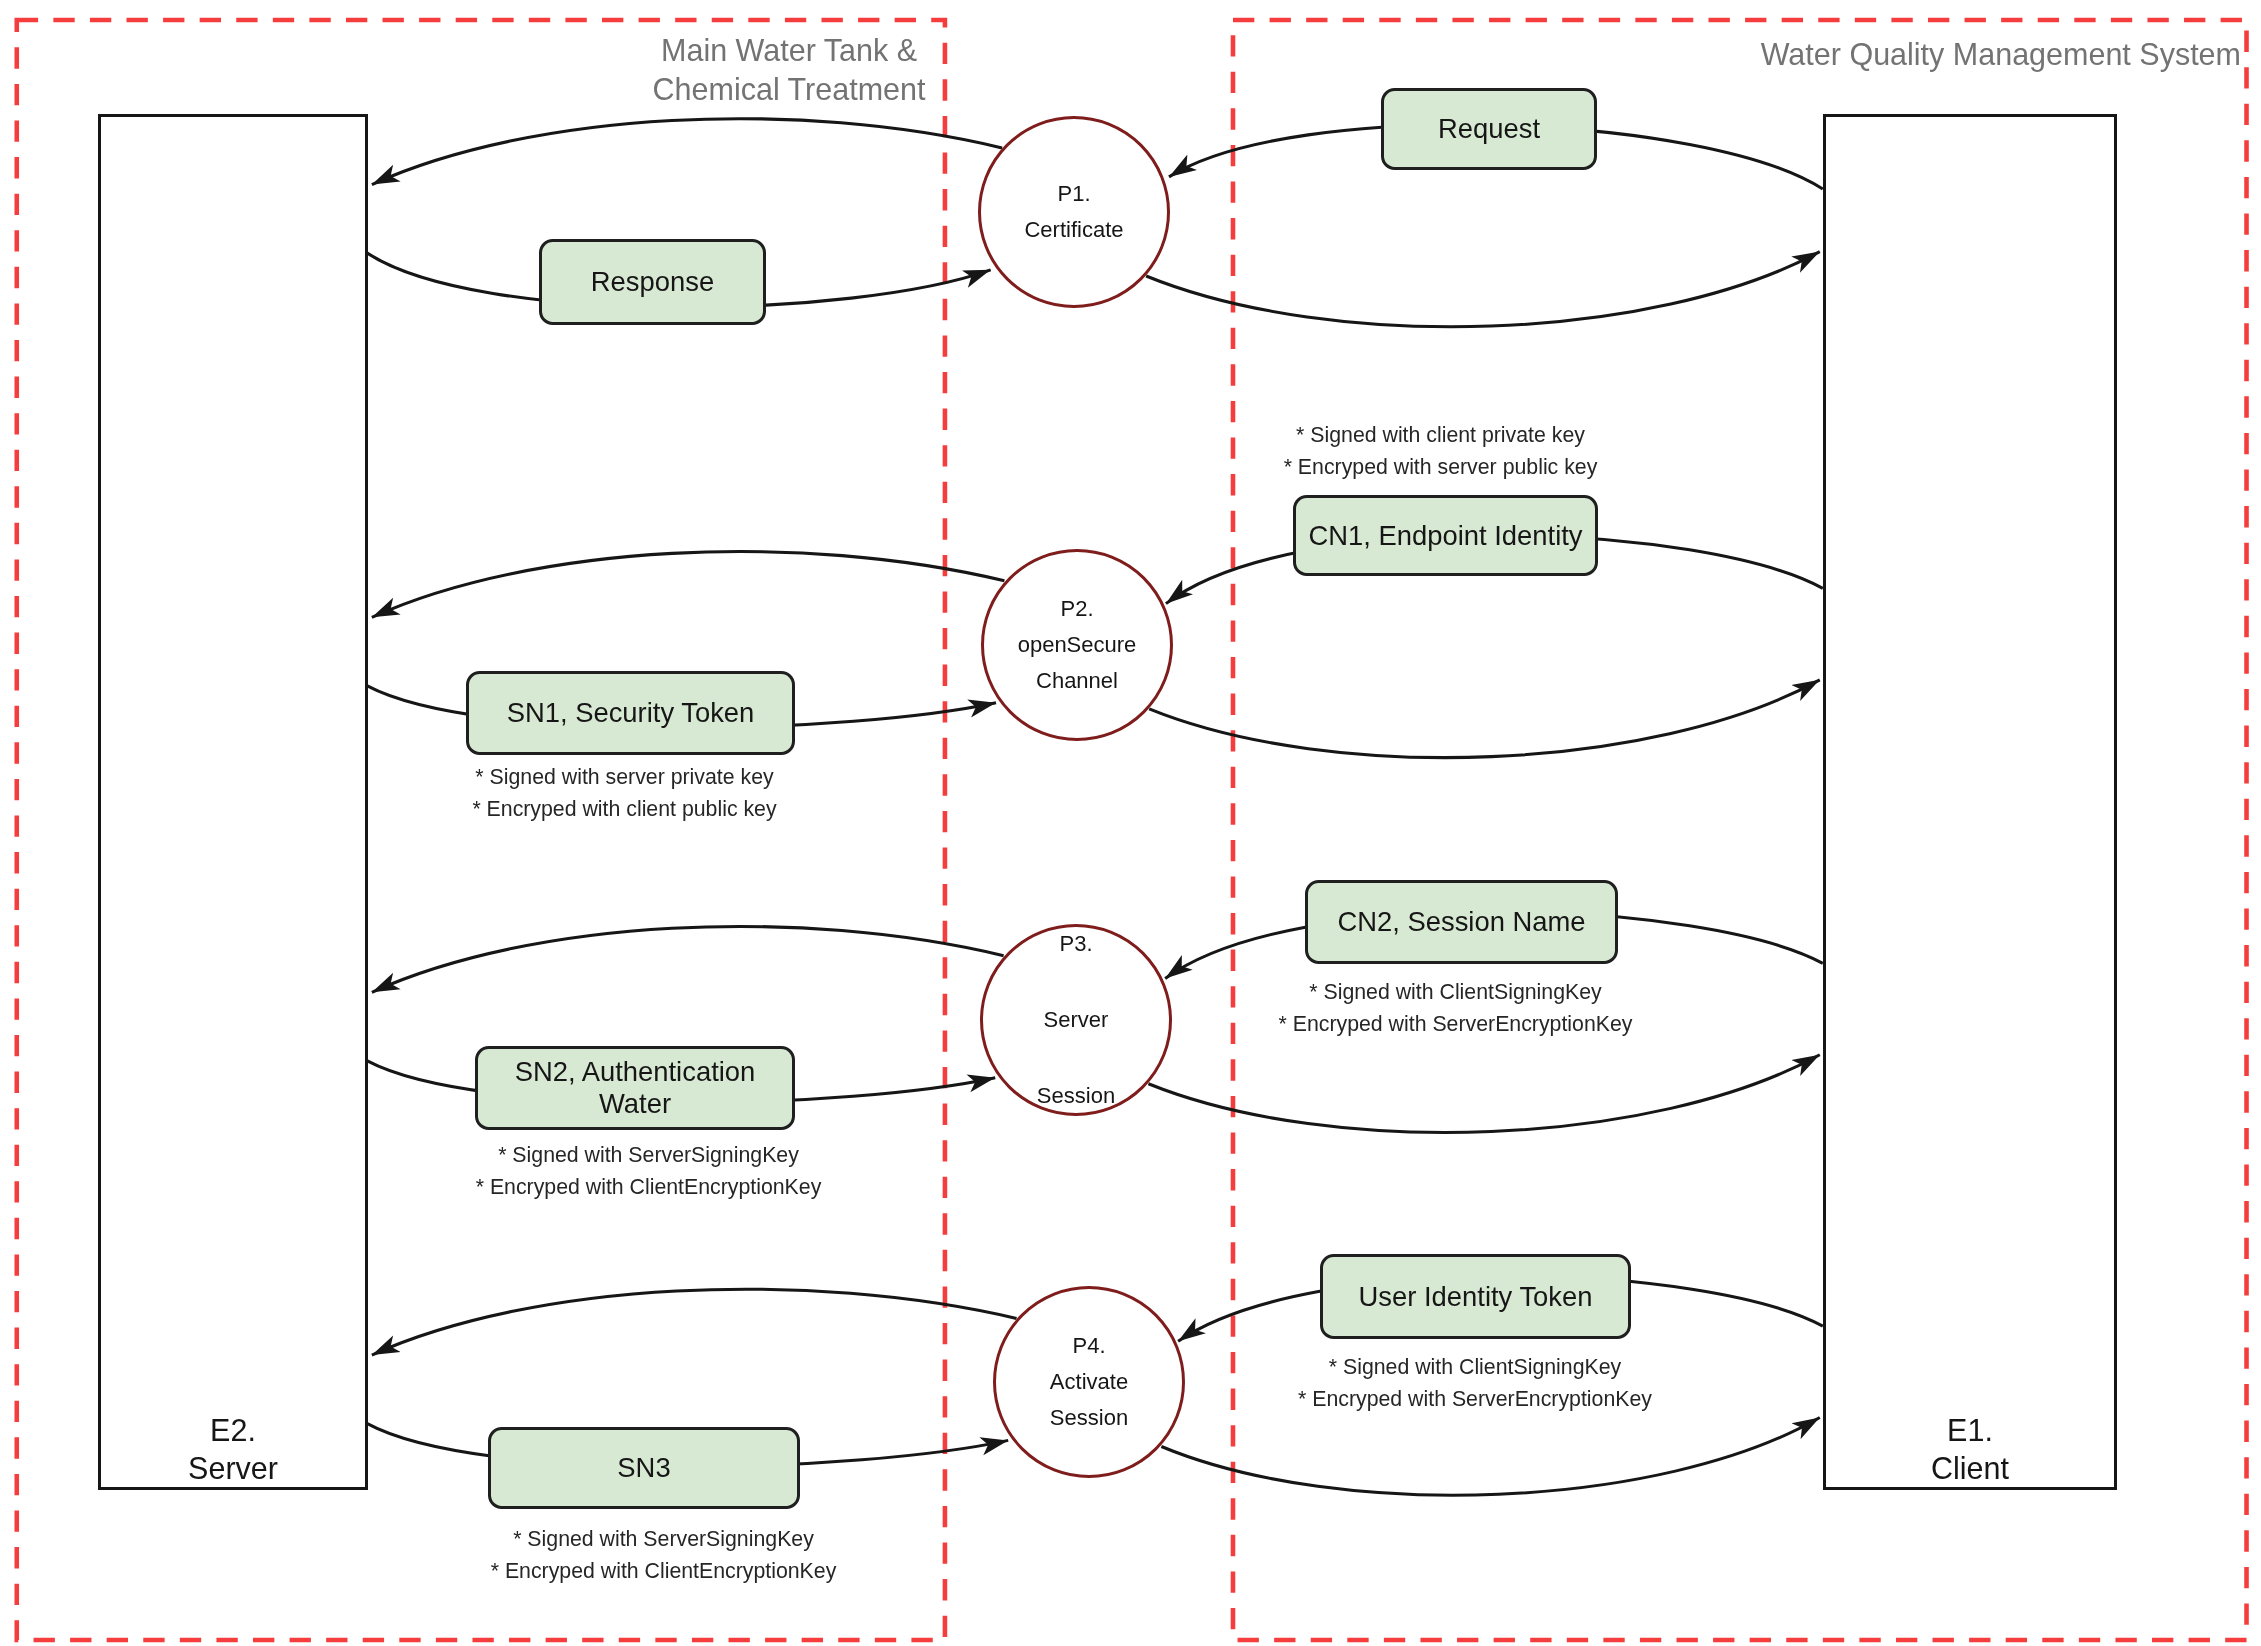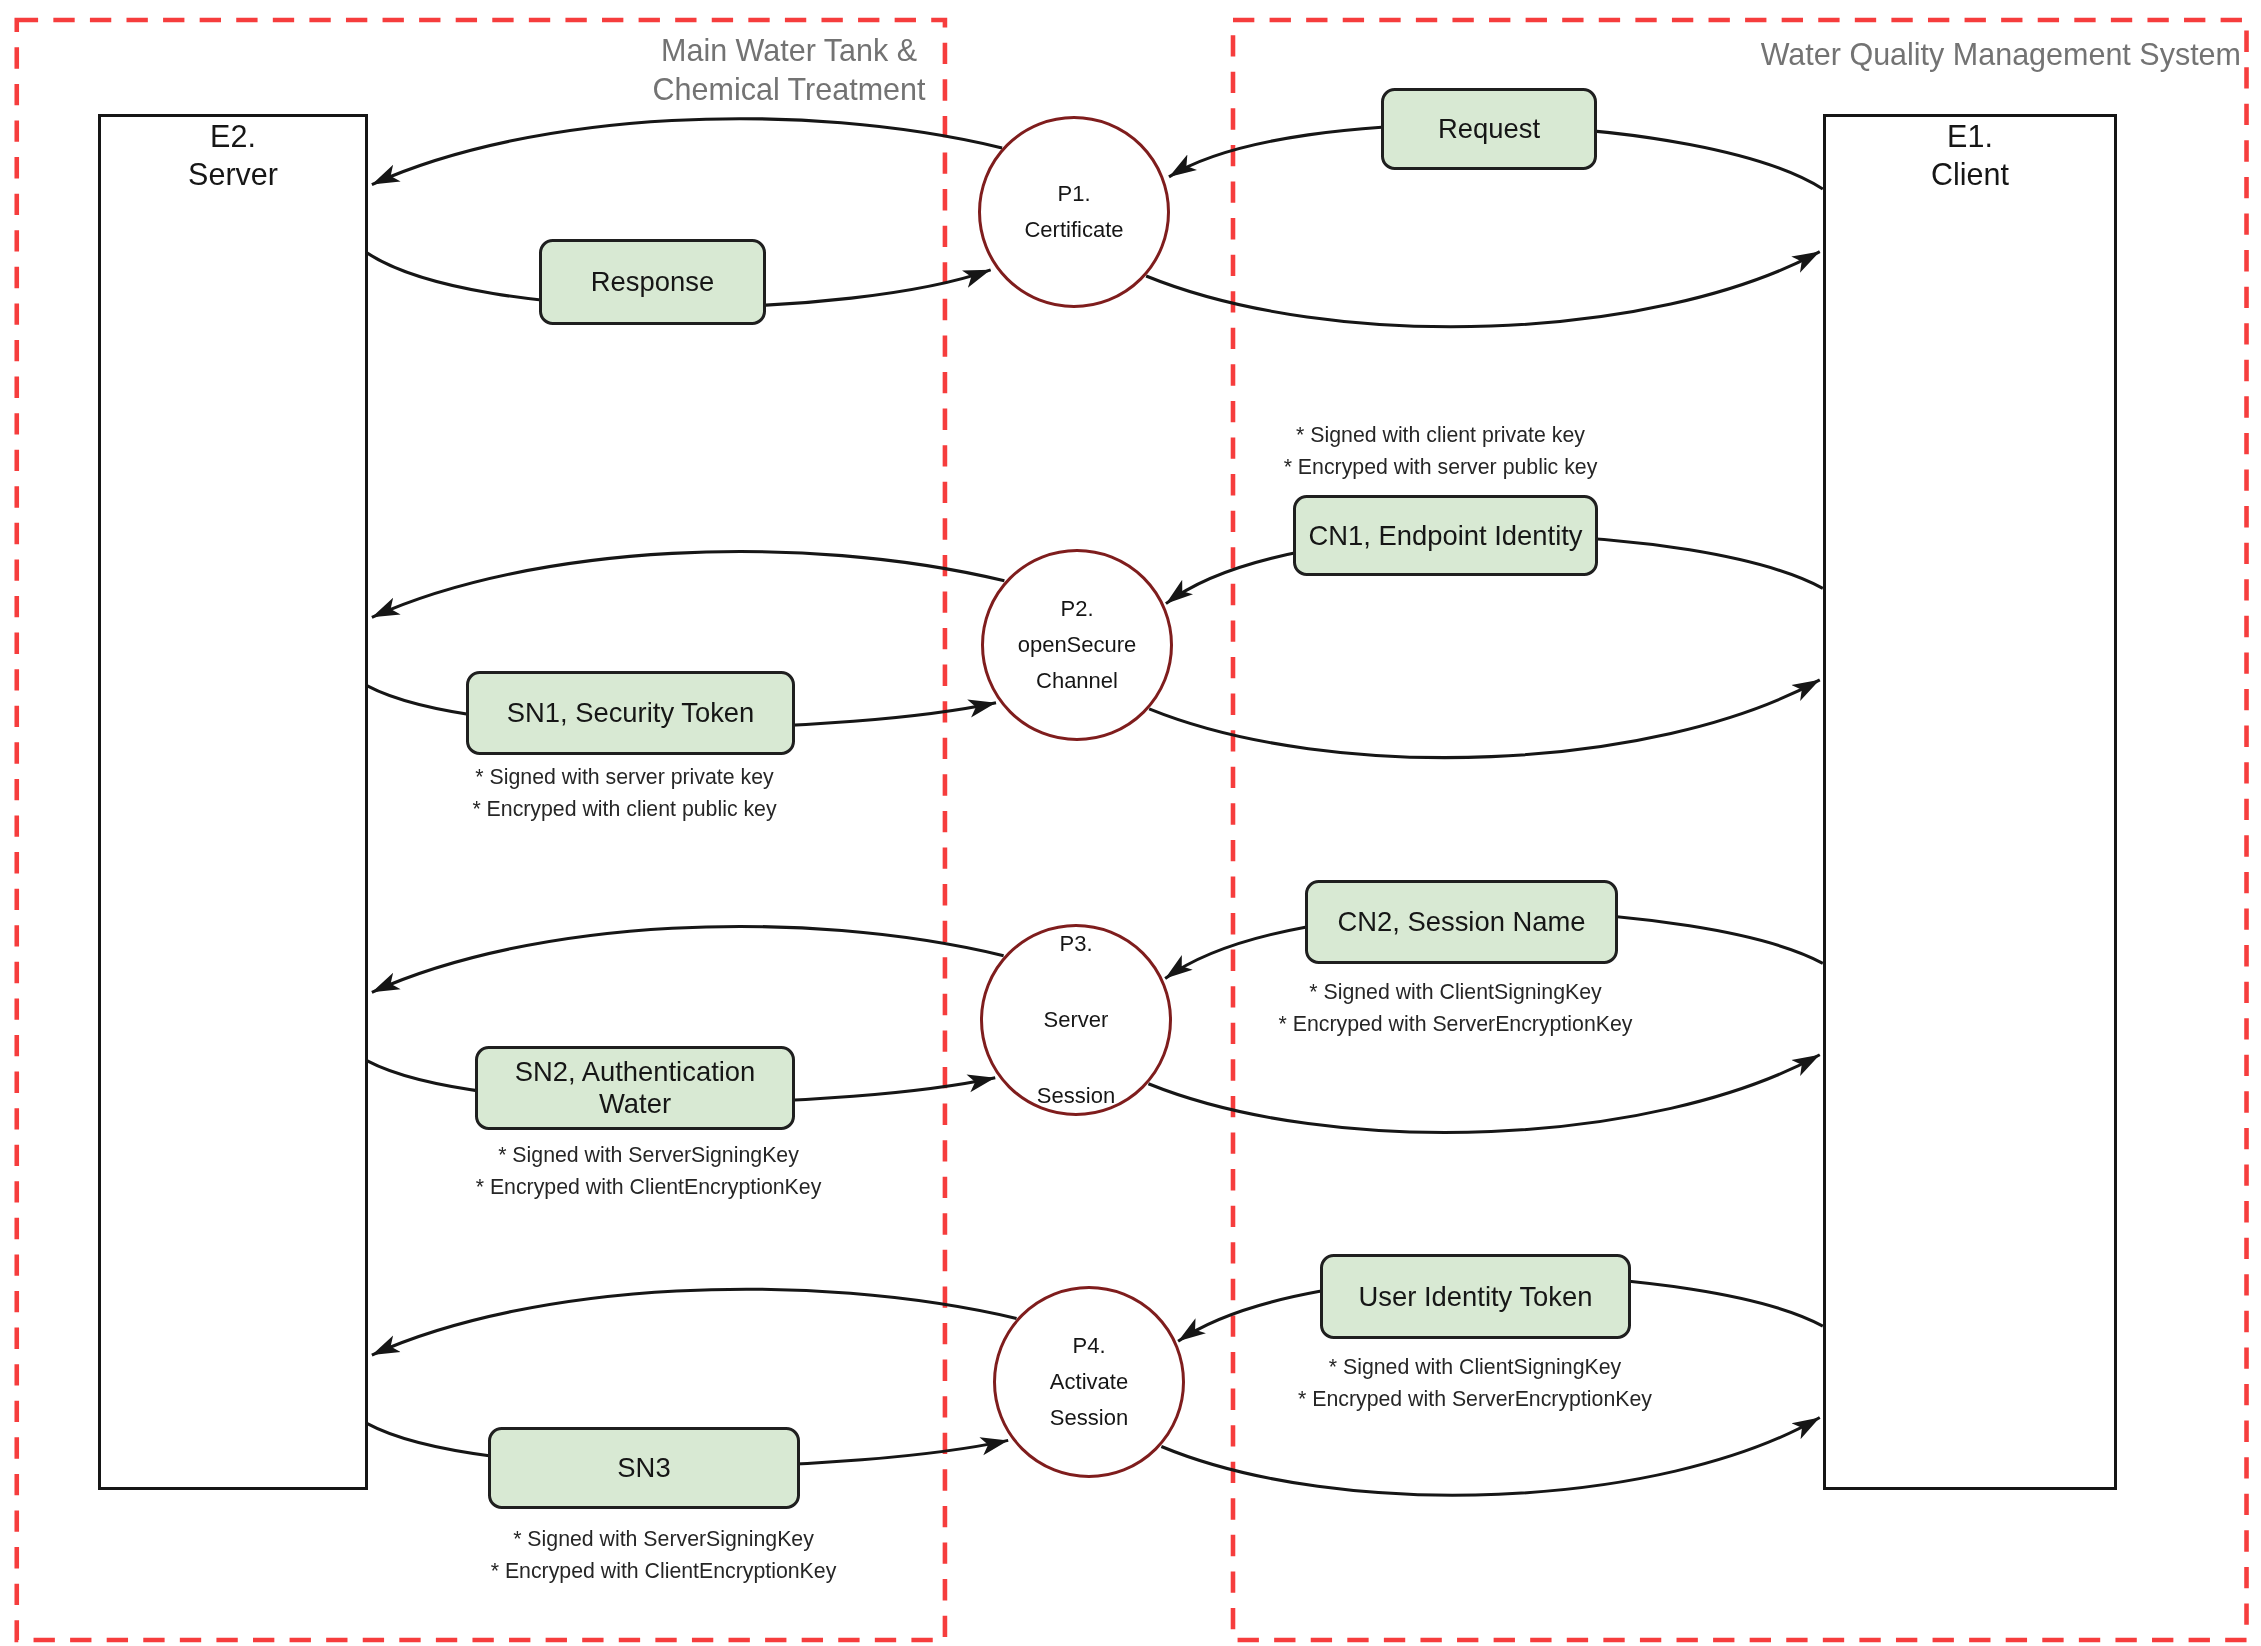--- a/index.html
+++ b/index.html
@@ -12,21 +12,21 @@
     font-family: "Liberation Sans", sans-serif;
     color: #161616;
     overflow: hidden;
   }
   svg.layer { position: absolute; left: 0; top: 0; }
   .entity {
     position: absolute;
     background: #ffffff;
     border: 3px solid #161616;
     display: flex; flex-direction: column;
-    align-items: center; justify-content: flex-start;
+    align-items: center; justify-content: flex-end;
     font-size: 30.5px; line-height: 38px; text-align: center;
   }
   .circle {
     position: absolute;
     width: 192px; height: 192px;
     border-radius: 50%;
     background: #ffffff;
     border: 3px solid #7f1d1d;
     display: flex; flex-direction: column;
     align-items: center; justify-content: center;

